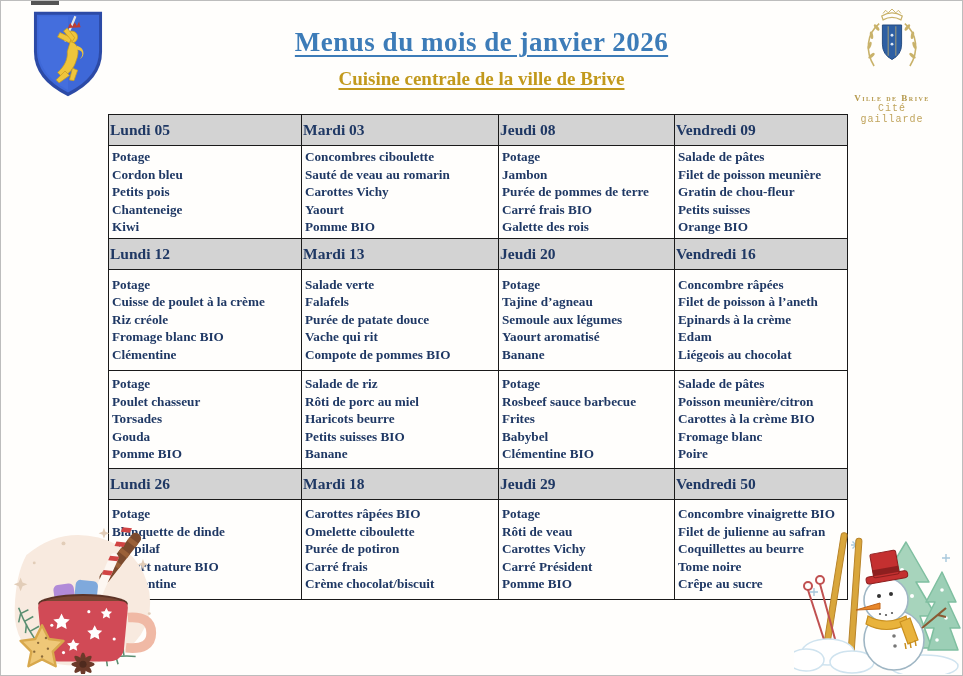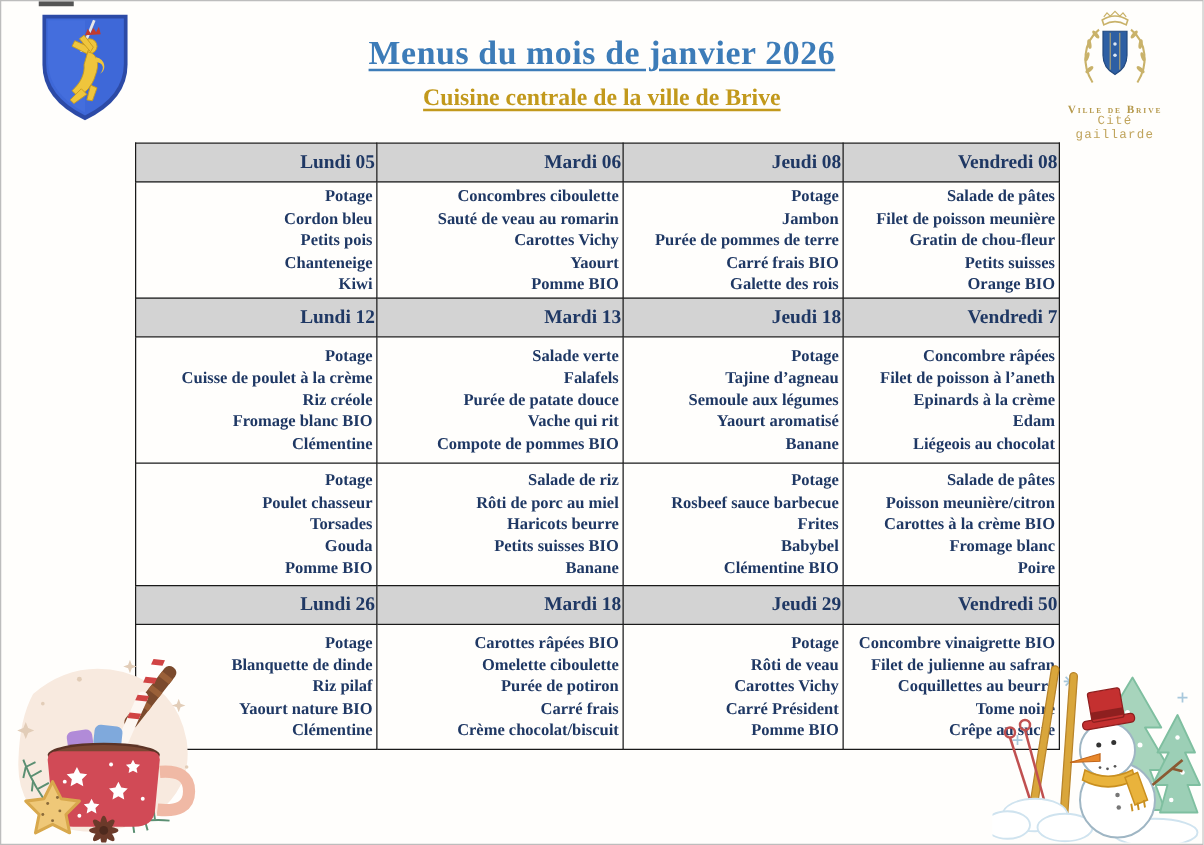--- a/index.html
+++ b/index.html
@@ -19,30 +19,30 @@
     letter-spacing:0.5px;
   }
   .titles h2 {
     margin:10px 0 0 0; font-size:19px; font-weight:bold; color:#c2991c;
     text-decoration:underline; text-decoration-thickness:2px; text-underline-offset:3px;text-align:center;
   }
   .crest { position:absolute; right:22px; top:6px; width:96px; text-align:center; }
   .crest svg { width:64px; height:68px; }
   .crest-name {
     font-variant:small-caps; font-size:9px; letter-spacing:1.5px;
-    color:#b69a4e; margin-top:2px; font-weight:bold;text-align:center;
+    color:#b69a4e; margin-top:14px; font-weight:bold;text-align:center;
   }
   .crest-tagline { font-size:10px; letter-spacing:1px; color:#c0a45c; margin-top:0;font-family:Liberation Mono, monospace; }
 
   
   table.menu-table {
     position:absolute; left:107px; top:113px; width:739px;
     border-collapse:collapse; table-layout:fixed; z-index:2;
   }
-  .menu-table td { border:1px solid #1a1a1a; color:#1f3864; font-weight:bold; text-align:right; }
+  .menu-table td { border:1px solid #1a1a1a; color:#1f3864; font-weight:bold; text-align:left; }
   tr.hdr td { background:#d3d3d3; font-size:15.5px; height:28px; }
   tr.menu td {
     background:transparent; font-size:13.2px; line-height:17.5px;
     vertical-align:middle; white-space:pre-line; padding:2px 3px;
   }
   tr.r1 { height:89px; } tr.r2 { height:101px; } tr.r3 { height:98px; } tr.r4 { height:100px; }
 
   
   .deco-left  { position:absolute; left:4px;  top:521px; width:156px; height:152px; z-index:3; }
   .deco-right { position:absolute; right:0px; top:523px; width:168px; height:150px; z-index:3; }
@@ -112,23 +112,23 @@
   <table class="menu-table">
     <colgroup>
       <col style="width:193px">
         <col style="width:197px">
         <col style="width:176px">
         <col style="width:173px">
     </colgroup>
     <tbody>
       <tr class="hdr">
         <td>Lundi 05</td>
-        <td>Mardi 06</td>
+        <td>Mardi 03</td>
         <td>Jeudi 08</td>
-        <td>Vendredi 08</td>
+        <td>Vendredi 09</td>
       </tr>
       <tr class="menu r1">
         <td>Potage
 Cordon bleu
 Petits pois
 Chanteneige
 Kiwi</td>
         <td>Concombres ciboulette
 Sauté de veau au romarin
 Carottes Vichy
@@ -141,22 +141,22 @@
 Galette des rois</td>
         <td>Salade de pâtes
 Filet de poisson meunière
 Gratin de chou-fleur
 Petits suisses
 Orange BIO</td>
       </tr>
       <tr class="hdr">
         <td>Lundi 12</td>
         <td>Mardi 13</td>
-        <td>Jeudi 18</td>
-        <td>Vendredi 7</td>
+        <td>Jeudi 20</td>
+        <td>Vendredi 16</td>
       </tr>
       <tr class="menu r2">
         <td>Potage
 Cuisse de poulet à la crème
 Riz créole
 Fromage blanc BIO
 Clémentine</td>
         <td>Salade verte
 Falafels
 Purée de patate douce

